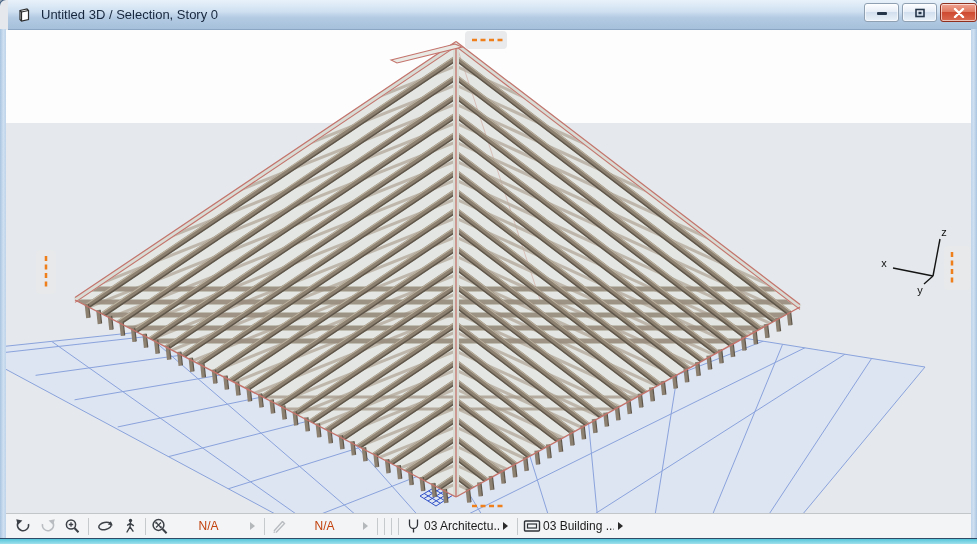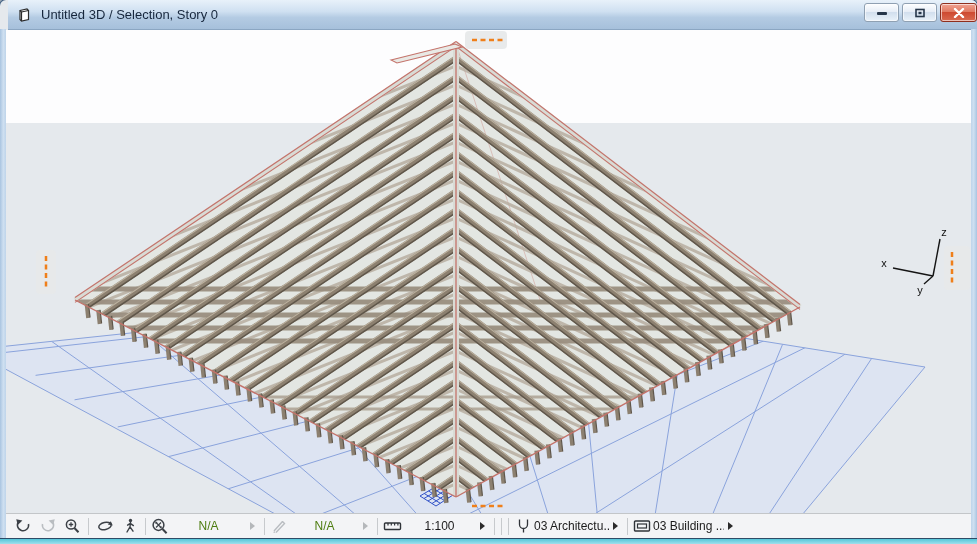--- a/index.html
+++ b/index.html
@@ -30,21 +30,21 @@
   .viewport svg{display:block;}
   
   .statusbar{position:absolute;left:6px;top:513px;width:965px;height:25px;z-index:4;
     background:#f3f4f6;border-top:1px solid #c3c6c9;box-sizing:border-box;
     display:flex;align-items:center;font-size:12px;color:#1b1b1b;padding-left:4px;}
   .navbtn{width:25px;height:22px;display:flex;align-items:center;justify-content:center;flex:0 0 auto;}
   .sep{width:1px;height:17px;background:#c7cacd;margin:0 3px;flex:0 0 auto;}
   .qgroup{display:flex;align-items:center;height:22px;flex:0 0 auto;}
   .qicon{width:22px;display:flex;align-items:center;justify-content:center;flex:0 0 auto;}
   .qlabel{flex:1;text-align:center;white-space:nowrap;overflow:hidden;}
-  .qlabel.disabled{color:#4d7c0f;}
+  .qlabel.disabled{color:#c2410c;}
   .qarrow{width:0;height:0;border-top:4px solid transparent;border-bottom:4px solid transparent;
     border-left:5px solid #2b2b2b;margin:0 6px 0 4px;flex:0 0 auto;}
   .qarrow.disabled{border-left-color:#b5b8bb;}
   .g1{width:112px}.g2{width:106px}.g3{width:110px}.g4{width:108px}
   .g5{width:112px}.g6{width:112px}.g7{width:108px}
 </style>
 </head>
 <body>
 
 <div class="window">
@@ -560,30 +560,20 @@
         <svg width="16" height="16" viewBox="0 0 16 16">
             <path d="M3 13 L11.5 3.5 M11.5 3.5 L13.5 5.5 L5 14.5" fill="none" stroke="#b9bdc1" stroke-width="1.4"></path>
             <path d="M3 13 L2.4 15 L4.6 14.4 Z" fill="#b9bdc1"></path>
           </svg>
       </span>
       <span class="qlabel disabled">N/A</span>
       <span class="qarrow disabled"></span>
     </div>
     <div class="sep"></div>
 
-    <div class="qgroup g3">
-      <span class="qicon">
-        <svg width="19" height="14" viewBox="0 0 19 14">
-            <rect x="1.5" y="4" width="16" height="6.5" rx="1" fill="none" stroke="#2f3338" stroke-width="1.4"></rect>
-            <path d="M5 4 v2.6 M8.3 4 v2.6 M11.6 4 v2.6 M14.9 4 v2.6" stroke="#2f3338" stroke-width="1.2"></path>
-          </svg>
-      </span>
-      <span class="qlabel">1:100</span>
-      <span class="qarrow"></span>
-    </div>
     <div class="sep"></div>
 
     <div class="sep"></div>
 
     <div class="sep"></div>
 
     <div class="qgroup g6">
       <span class="qicon">
         <svg width="13" height="16" viewBox="0 0 13 16">
             <path d="M2.5 1.5 v5 a4 4 0 0 0 8 0 v-5" fill="none" stroke="#2f3338" stroke-width="1.3"></path>

